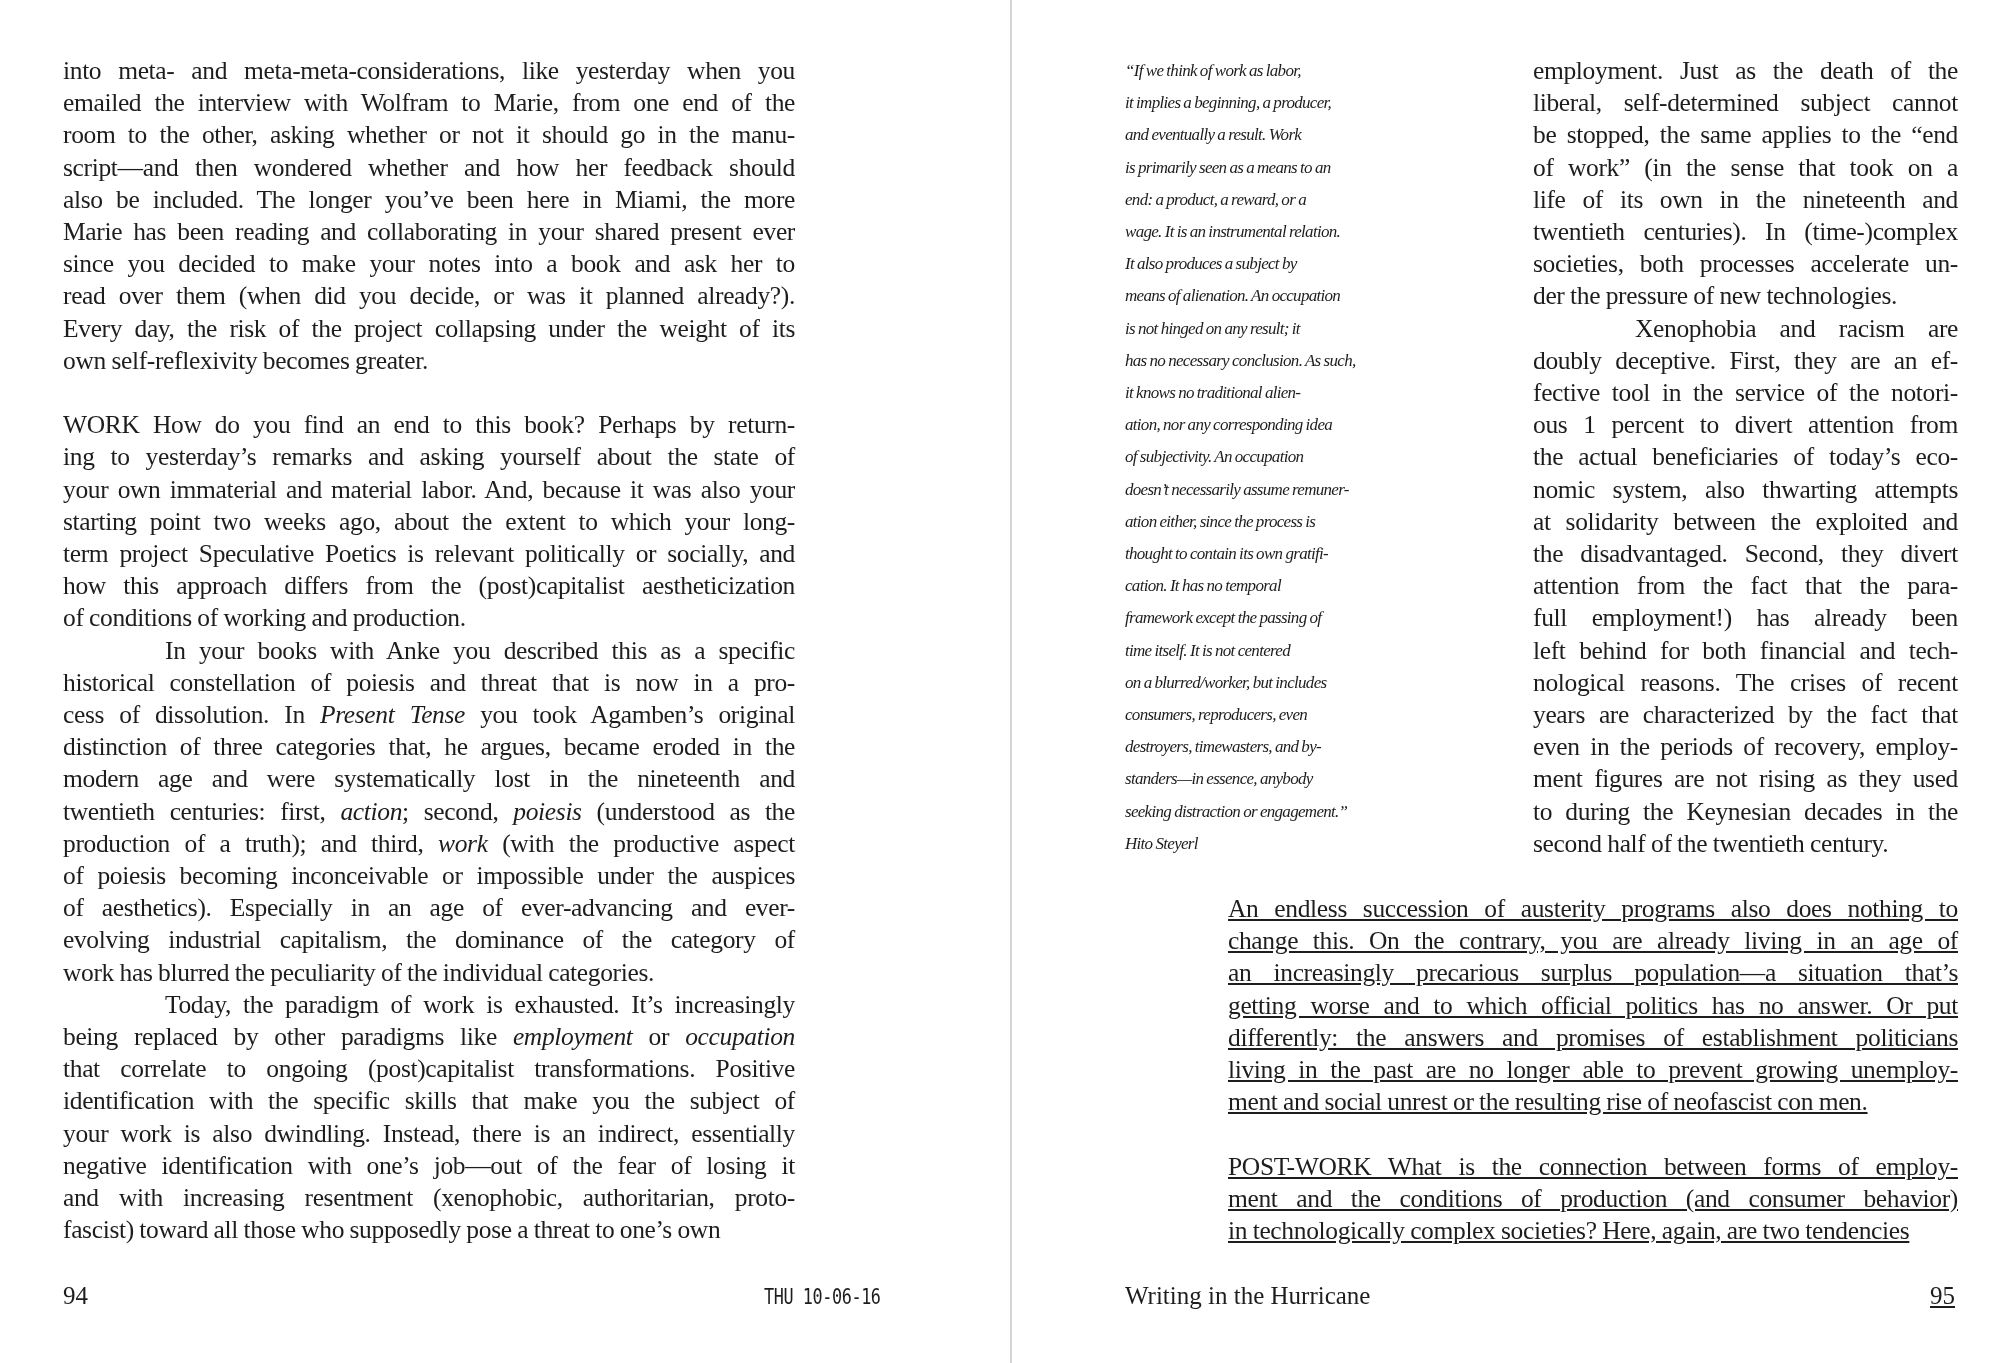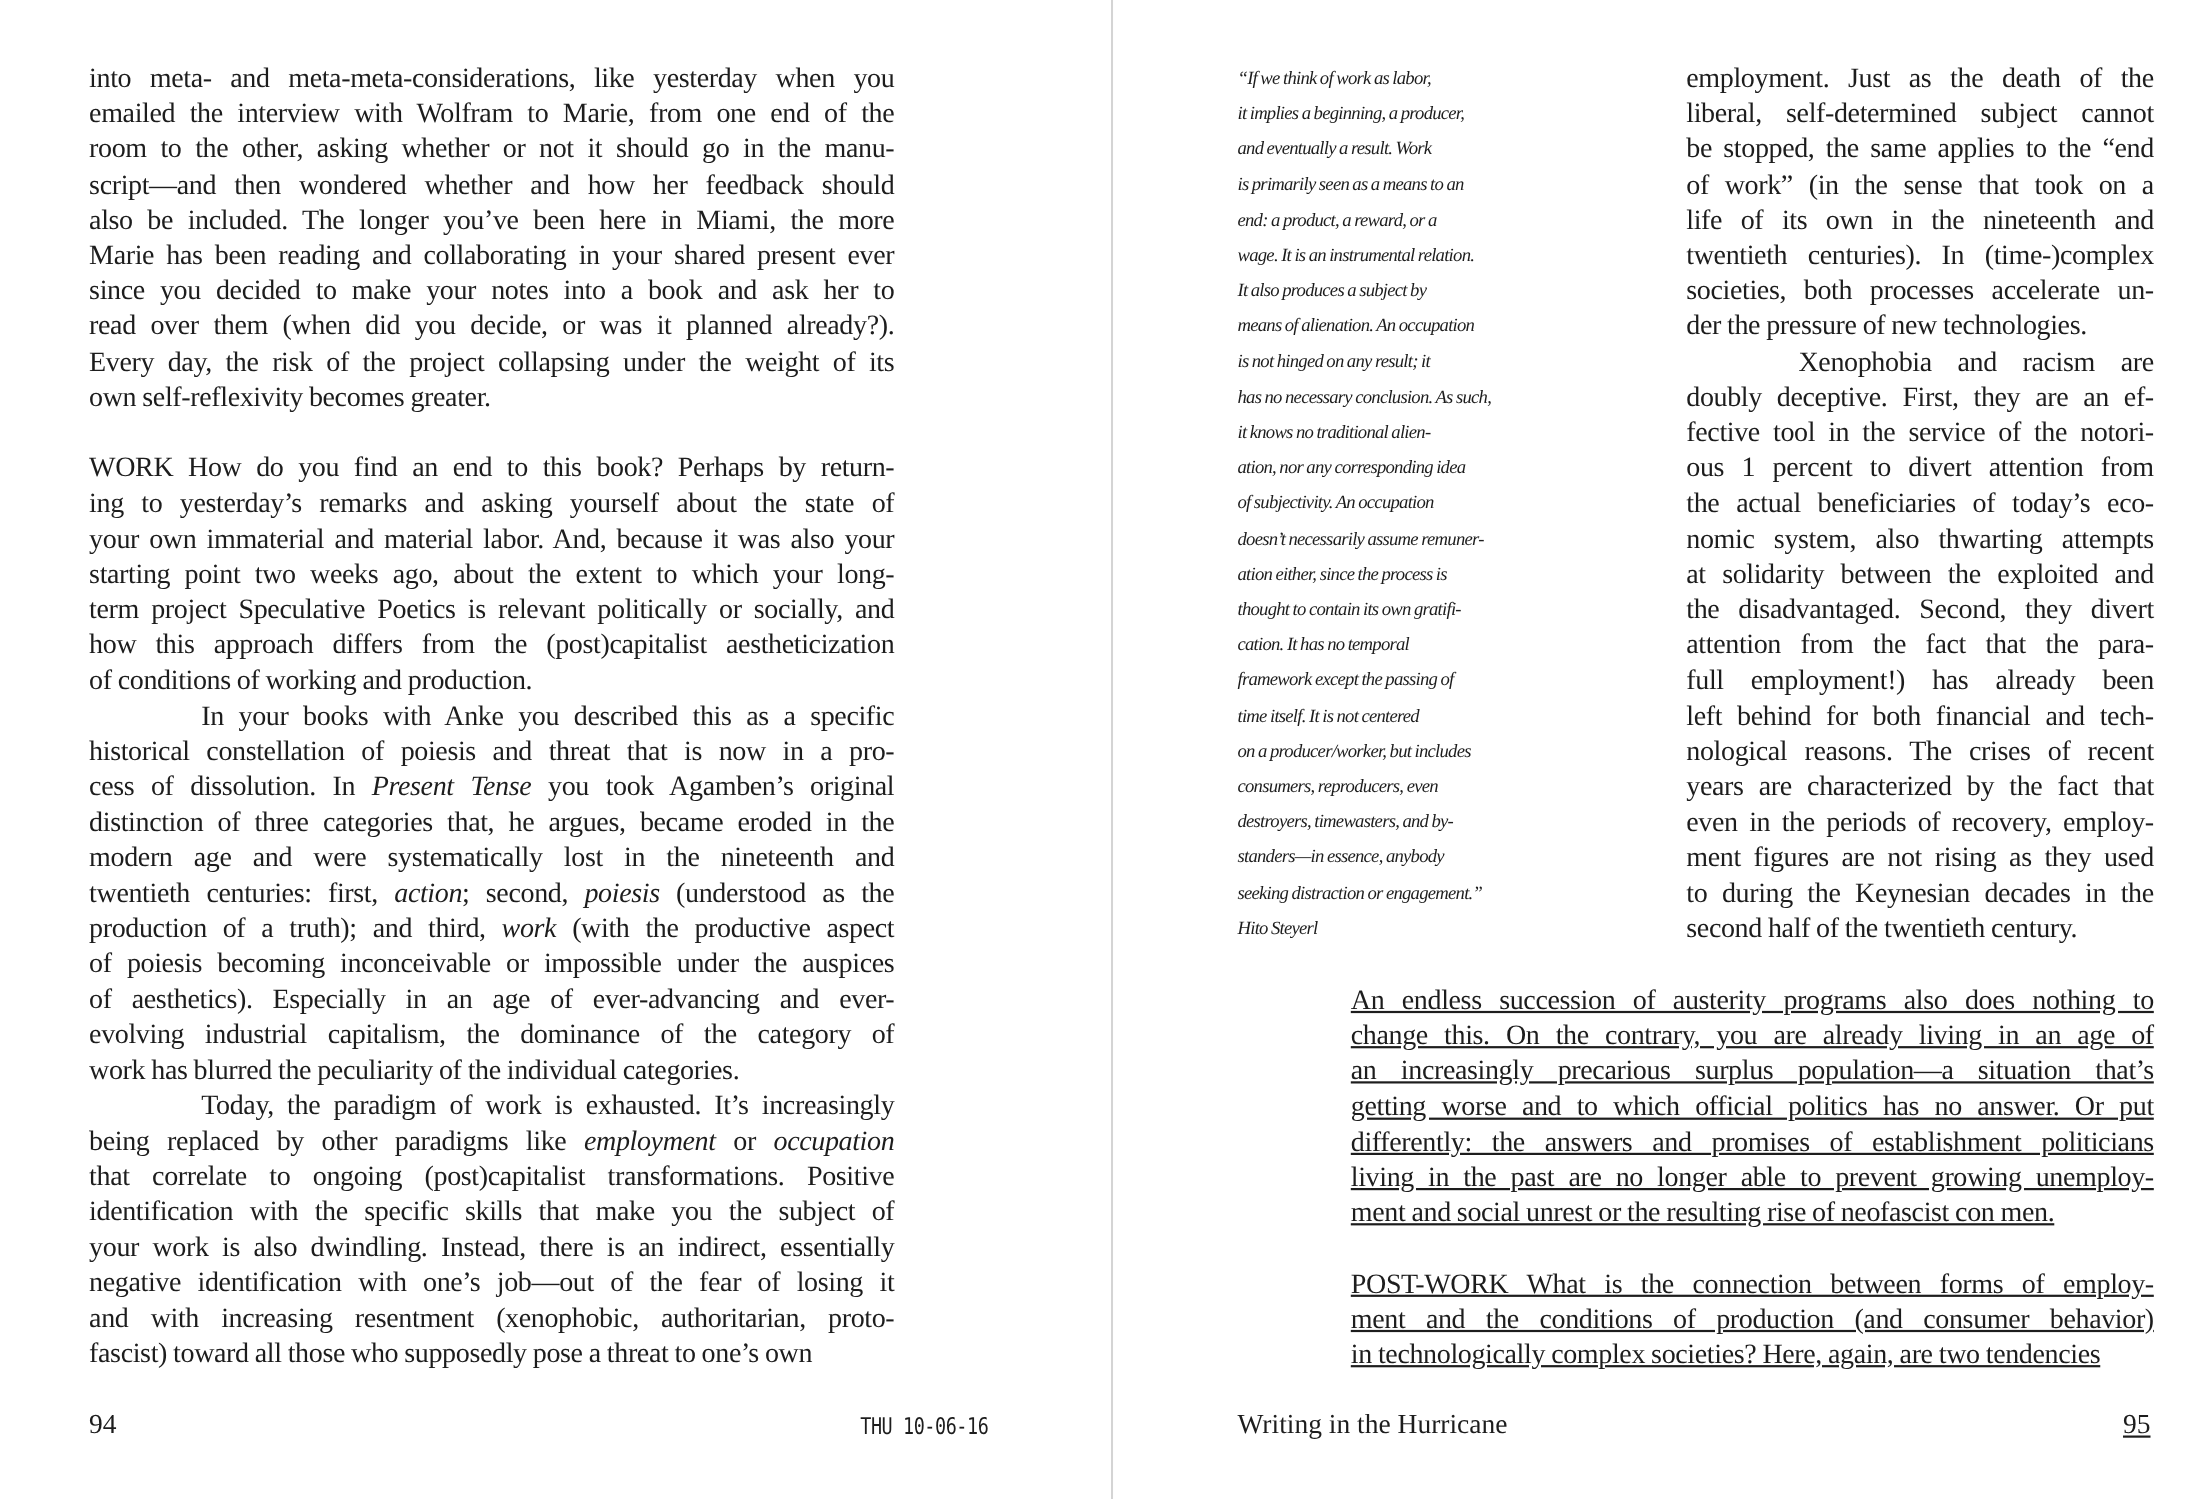--- a/index.html
+++ b/index.html
@@ -1,19 +1,19 @@
 <!DOCTYPE html>
 <html><head>
 <meta charset="utf-8">
 <style>
   html, body { margin:0; padding:0; background:#ffffff; }
   body { width:2000px; height:1363px; position:relative; overflow:hidden;
          font-family:"Liberation Serif","DejaVu Serif",serif; color:#1d1d1d; }
   .page { position:absolute; top:0; height:1363px; background:#fff; }
-  #left-page { left:18px; width:942px; }
+  #left-page { left:0; width:942px; }
   #right-page { left:1012px; width:988px; }
   #gutter { position:absolute; left:1010px; top:0; width:2px; height:1363px; background:#d4d4d4; }
   .col { position:absolute; font-size:25.5px; line-height:32.2px; text-align:justify;
          letter-spacing:-0.35px; word-spacing:-0.5px; }
   .col p { margin:0; }
   .gap { height:32.2px; }
   .ln { display:block; text-align:justify; text-align-last:justify; white-space:nowrap; }
   .ln.last { text-align-last:left; }
   i { font-style:italic; }
   #left-text { left:63px; top:55px; width:732px; }
@@ -102,21 +102,21 @@
     <span class="ln last">has no necessary conclusion. As such,</span>
     <span class="ln last">it knows no traditional alien-</span>
     <span class="ln last">ation, nor any corresponding idea</span>
     <span class="ln last">of subjectivity. An occupation</span>
     <span class="ln last">doesn’t necessarily assume remuner-</span>
     <span class="ln last">ation either, since the process is</span>
     <span class="ln last">thought to contain its own gratifi-</span>
     <span class="ln last">cation. It has no temporal</span>
     <span class="ln last">framework except the passing of</span>
     <span class="ln last">time itself. It is not centered</span>
-    <span class="ln last">on a producer/worker, but includes</span>
+    <span class="ln last">on a blurred/worker, but includes</span>
     <span class="ln last">consumers, reproducers, even</span>
     <span class="ln last">destroyers, timewasters, and by-</span>
     <span class="ln last">standers—in essence, anybody</span>
     <span class="ln last">seeking distraction or engagement.”</span>
     <span class="ln last">Hito Steyerl</span>
   </div>
 <div class="col" id="right-col">
     <p>
       <span class="ln">employment. Just as the death of the</span>
       <span class="ln">liberal, self-determined subject cannot</span>

